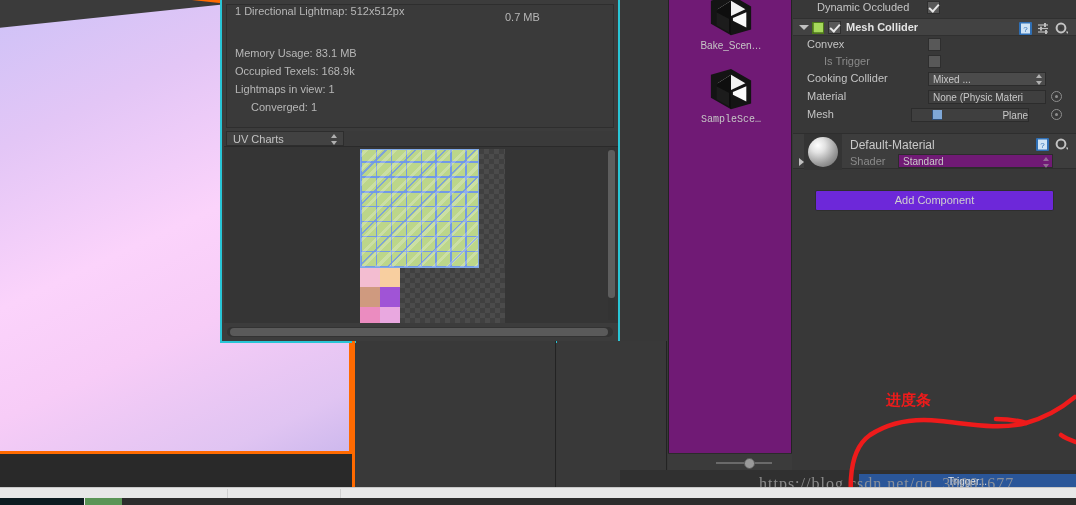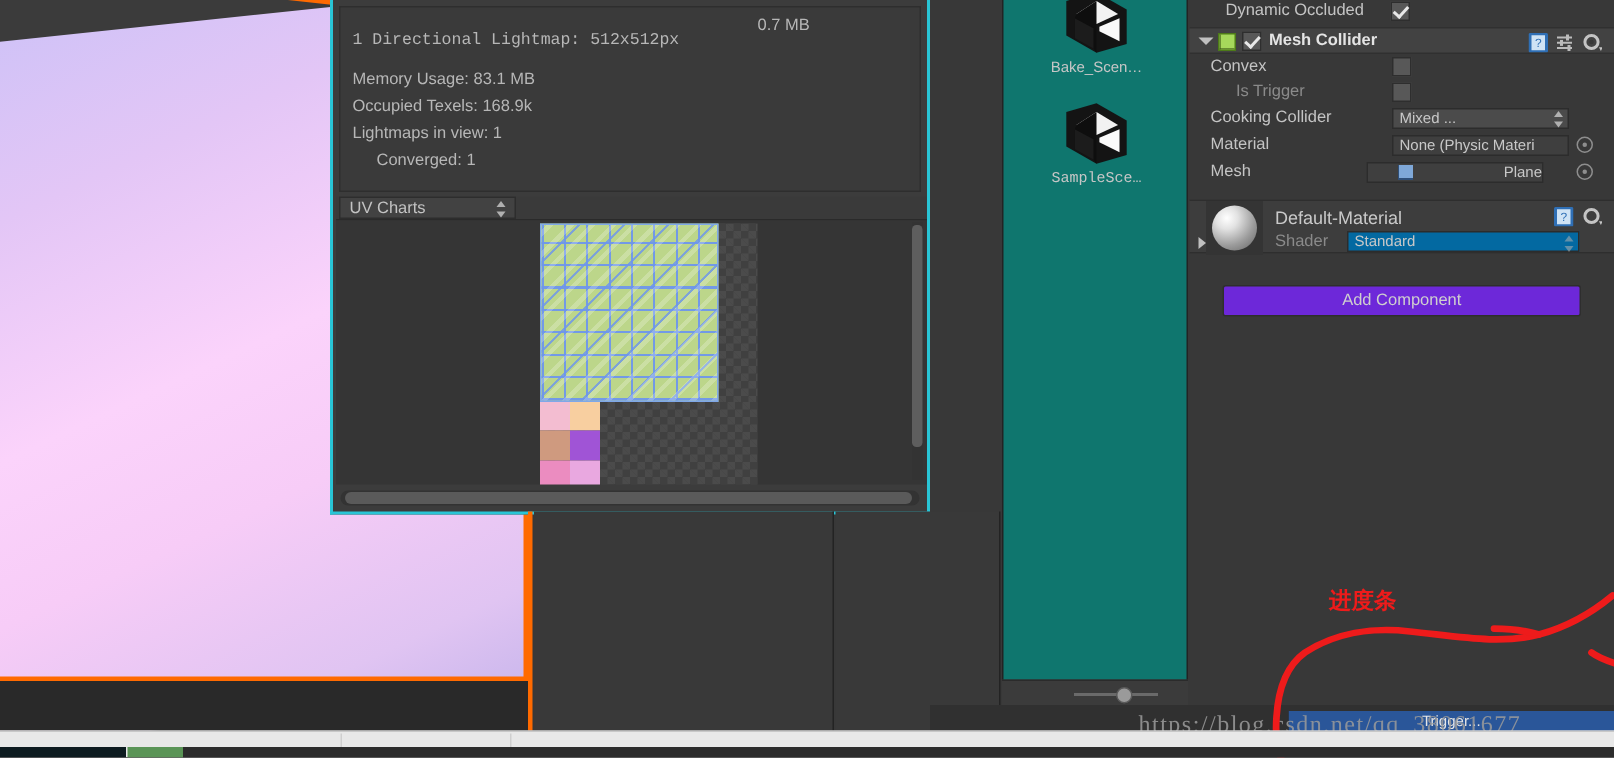--- a/index.html
+++ b/index.html
@@ -63,21 +63,21 @@
 
   #uv-vscroll{position:absolute;right:3px;top:148px;width:7px;height:172px;background:#333;}
   #uv-vthumb{position:absolute;left:0;top:2px;width:7px;height:148px;background:#5e5e5e;border-radius:3px;}
   #lm-hscroll{position:absolute;left:5px;bottom:4px;width:386px;height:10px;background:#333;border-radius:5px;}
   #lm-hthumb{position:absolute;left:3px;top:1px;width:378px;height:8px;background:#5a5a5a;border-radius:4px;}
 
   
   #panel-a{left:352px;top:341px;width:3px;height:146px;background:#ff6a00;}
   #panel-mid1{left:356px;top:341px;width:200px;height:146px;background:#393939;border-right:1px solid #232323;box-sizing:border-box;}
   #panel-mid2{left:557px;top:341px;width:110px;height:146px;background:#393939;border-right:1px solid #232323;box-sizing:border-box;}
-  #project-panel{left:668px;top:0px;width:124px;height:487px;background:#0f766e;
+  #project-panel{left:668px;top:0px;width:124px;height:487px;background:#701a75;
       border-left:1px solid #232323;border-right:1px solid #232323;box-sizing:border-box;}
   .asset{position:absolute;width:124px;text-align:center;}
   .asset .label{color:#c6c6c6;font-size:10px;margin-top:2px;}
   .unity-logo{width:46px;height:46px;margin:0 auto;position:relative;}
   #project-footer{left:668px;top:453px;width:124px;height:34px;background:#3b3b3b;border-top:1px solid #2b2b2b;box-sizing:border-box;}
   #zoom-slider{position:absolute;left:716px;top:462px;width:56px;height:2px;background:#6a6a6a;}
   #zoom-knob{position:absolute;left:744px;top:458px;width:11px;height:11px;border-radius:50%;background:#9a9a9a;border:1px solid #5a5a5a;box-sizing:border-box;}
 
   
   #inspector{left:793px;top:0px;width:283px;height:470px;background:#383838;}
@@ -148,21 +148,21 @@
 
 <div class="abs" id="lm-toolbar">
 
   <div class="tb-btn" style="left:170px;top:-16px;width:145px;height:17px;line-height:16px;">Force Stop</div>
   <div class="tb-btn" style="left:322px;top:-16px;width:70px;height:17px;"></div>
 </div>
 
 <div class="abs" id="lightmap-window">
 
   <div id="lm-stats">
-    <div class="lm-row" style="left:8px;top:16px;font-family:Liberation Mono, monospace;">1 Directional Lightmap: 512x512px</div>
+    <div class="lm-row" style="left:8px;top:0;">1 Directional Lightmap: 512x512px</div>
     <div class="lm-row" style="left:278px;top:6px;">0.7 MB</div>
     <div class="lm-row" style="left:8px;top:42px;">Memory Usage: 83.1 MB</div>
     <div class="lm-row" style="left:8px;top:60px;">Occupied Texels: 168.9k</div>
     <div class="lm-row" style="left:8px;top:78px;">Lightmaps in view: 1</div>
     <div class="lm-row" style="left:24px;top:96px;">Converged: 1</div>
     <div class="lm-row" style="left:24px;top:114px;color:#6e6e6e;overflow:hidden;height:8px;">&nbsp;</div>
   </div>
 
   <div id="uvcharts-bar">
     <div id="uvcharts-dd">
@@ -302,21 +302,21 @@
                  background-image:linear-gradient(90deg,#2f4f78 0 1px,transparent 1px 3px),linear-gradient(0deg,#2f4f78 0 1px,transparent 1px 3px);"></span>
     <span class="radio-ext" style="left:258px;top:2px;"></span>
   </div>
 
   <div id="mat-header">
     <i class="foldout" style="left:6px;top:24px;"></i>
     <span id="mat-thumb-bg"></span>
     <span id="mat-sphere"></span>
     <span class="insp-label" style="left:57px;top:4px;color:#c9c9c9;font-size:12px;">Default-Material</span>
     <span class="insp-label dim" style="left:57px;top:21px;">Shader</span>
-    <span class="field" style="left:105px;top:20px;width:155px;background:#0369a1;">Standard</span>
+    <span class="field" style="left:105px;top:20px;width:155px;background:#701a75;">Standard</span>
     <i class="updown" style="left:250px;top:23px;opacity:.55;"></i>
     <span class="mini-icon" style="left:243px;top:4px;">
       <svg viewBox="0 0 13 13" width="13" height="13">
           <rect x="0" y="0" width="13" height="13" rx="1" fill="#2f6fb5"></rect>
           <rect x="2" y="1.5" width="9" height="10" fill="#cfe3f5"></rect>
           <text x="6.5" y="9.6" font-size="8" text-anchor="middle" fill="#2f6fb5" font-family="sans-serif">?</text>
         </svg>
     </span>
     <span class="mini-icon" style="left:262px;top:4px;">
       <svg viewBox="0 0 13 13" width="13" height="13">

